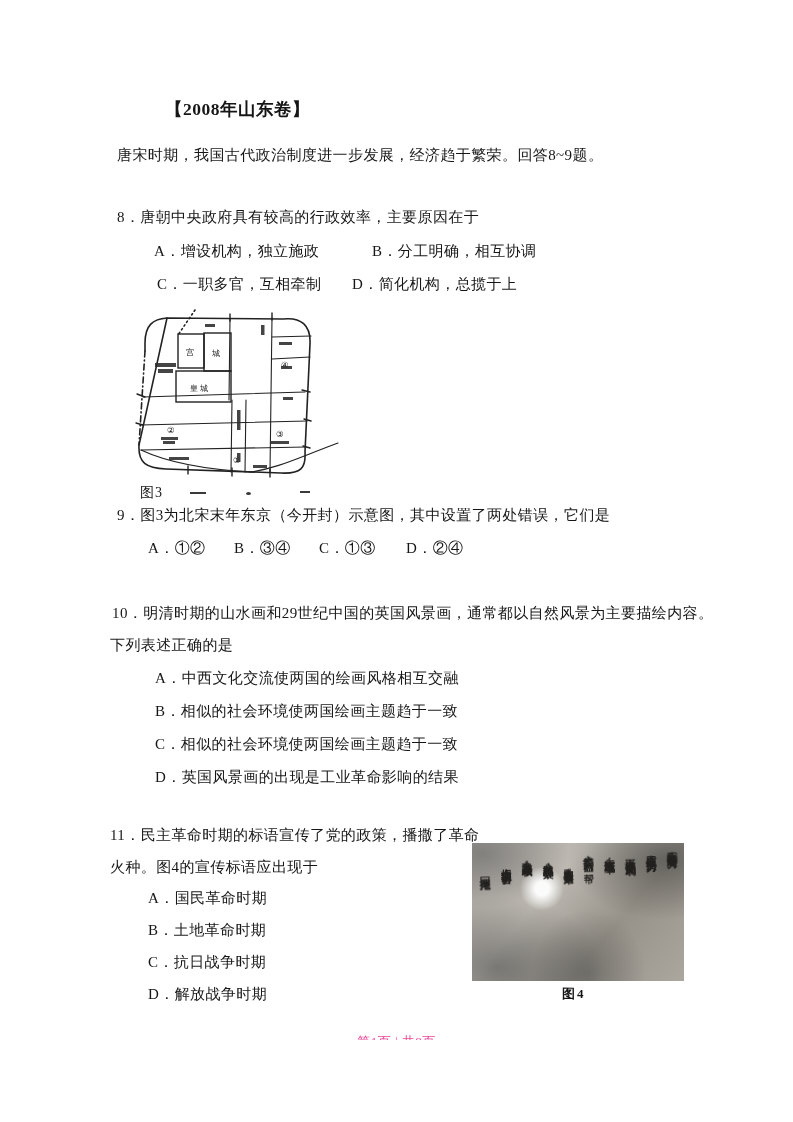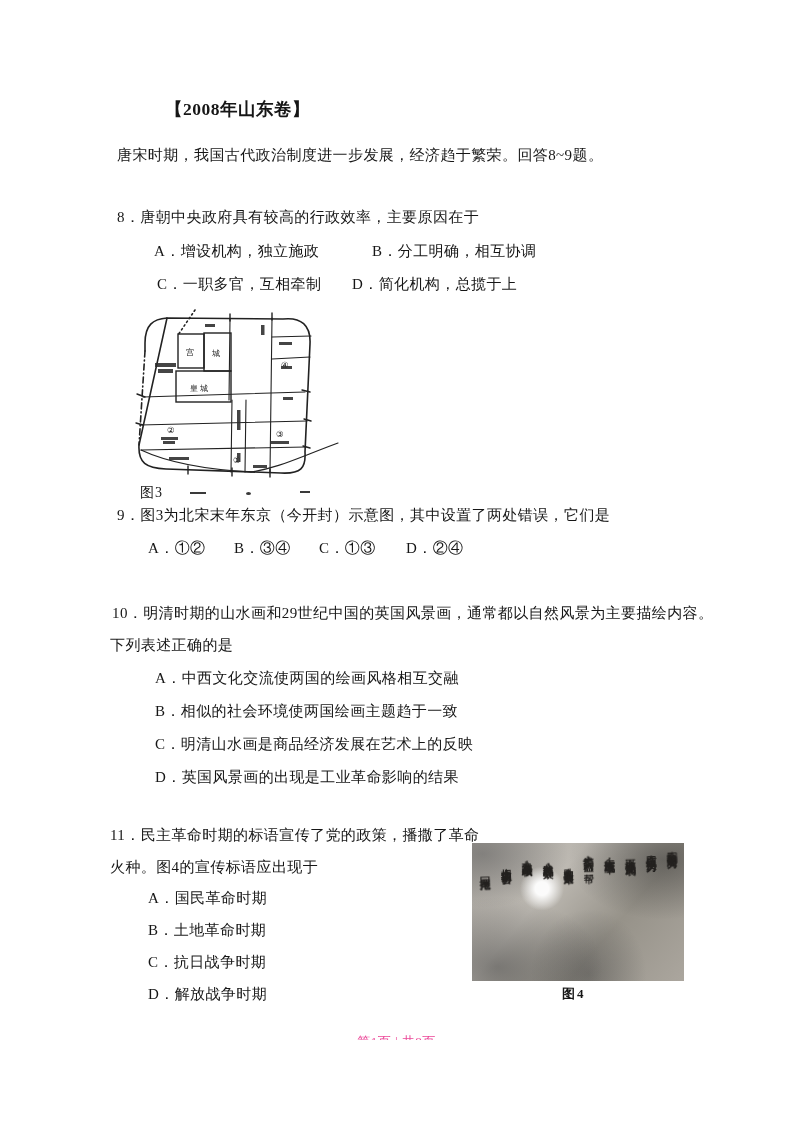--- a/index.html
+++ b/index.html
@@ -168,21 +168,21 @@
   <div class="abs q9-stem t14">9．图3为北宋末年东京（今开封）示意图，其中设置了两处错误，它们是</div>
   <div class="abs q9-a t14">A．①②</div>
   <div class="abs q9-b t14">B．③④</div>
   <div class="abs q9-c t14">C．①③</div>
   <div class="abs q9-d t14">D．②④</div>
 
   <div class="abs q10-stem1 t14">10．明清时期的山水画和29世纪中国的英国风景画，通常都以自然风景为主要描绘内容。</div>
   <div class="abs q10-stem2 t14">下列表述正确的是</div>
   <div class="abs q10-a t14">A．中西文化交流使两国的绘画风格相互交融</div>
   <div class="abs q10-b t14">B．相似的社会环境使两国绘画主题趋于一致</div>
-  <div class="abs q10-c t14">C．明清山水画是商品经济发展在艺术上的反映</div>
+  <div class="abs q10-c t14">C．相似的社会环境使两国绘画主题趋于一致</div>
   <div class="abs q10-d t14">D．英国风景画的出现是工业革命影响的结果</div>
 
   <div class="abs q11-stem1 t14">11．民主革命时期的标语宣传了党的政策，播撒了革命</div>
   <div class="abs q11-stem2 t14">火种。图4的宣传标语应出现于</div>
   <div class="abs q11-a t14">A．国民革命时期</div>
   <div class="abs q11-b t14">B．土地革命时期</div>
   <div class="abs q11-c t14">C．抗日战争时期</div>
   <div class="abs q11-d t14">D．解放战争时期</div>
 
   <div class="abs photo">

